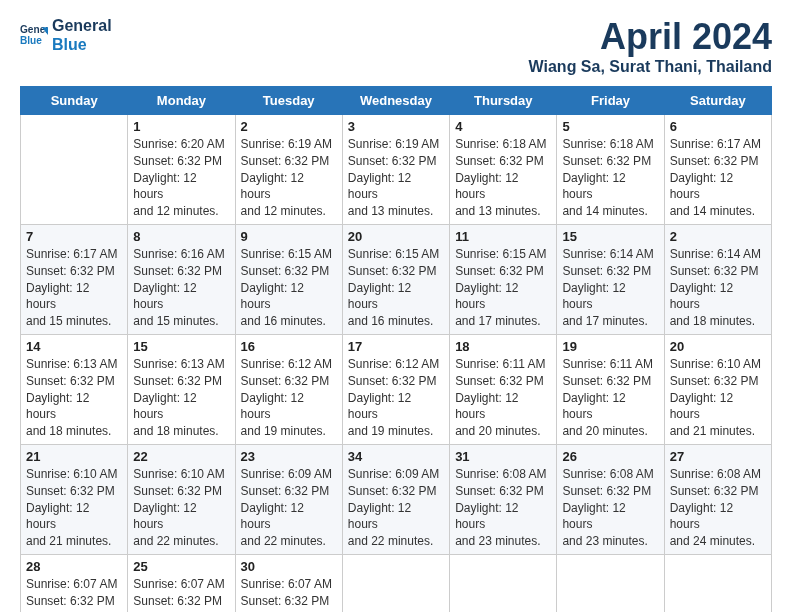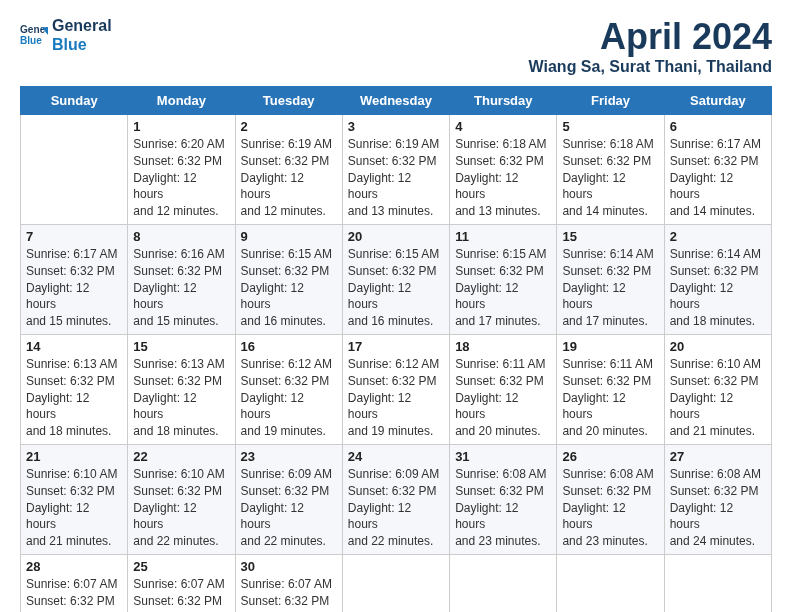--- a/index.html
+++ b/index.html
@@ -213,21 +213,21 @@
         </td>
         <td>
           <span class="day-number">22</span>
           <div class="day-detail">Sunrise: 6:10 AM<br>Sunset: 6:32 PM<br>Daylight: 12 hours<br>and 22 minutes.</div>
         </td>
         <td>
           <span class="day-number">23</span>
           <div class="day-detail">Sunrise: 6:09 AM<br>Sunset: 6:32 PM<br>Daylight: 12 hours<br>and 22 minutes.</div>
         </td>
         <td>
-          <span class="day-number">24</span>
+          <span class="day-number">34</span>
           <div class="day-detail">Sunrise: 6:09 AM<br>Sunset: 6:32 PM<br>Daylight: 12 hours<br>and 22 minutes.</div>
         </td>
         <td>
           <span class="day-number">31</span>
           <div class="day-detail">Sunrise: 6:08 AM<br>Sunset: 6:32 PM<br>Daylight: 12 hours<br>and 23 minutes.</div>
         </td>
         <td>
           <span class="day-number">26</span>
           <div class="day-detail">Sunrise: 6:08 AM<br>Sunset: 6:32 PM<br>Daylight: 12 hours<br>and 23 minutes.</div>
         </td>

